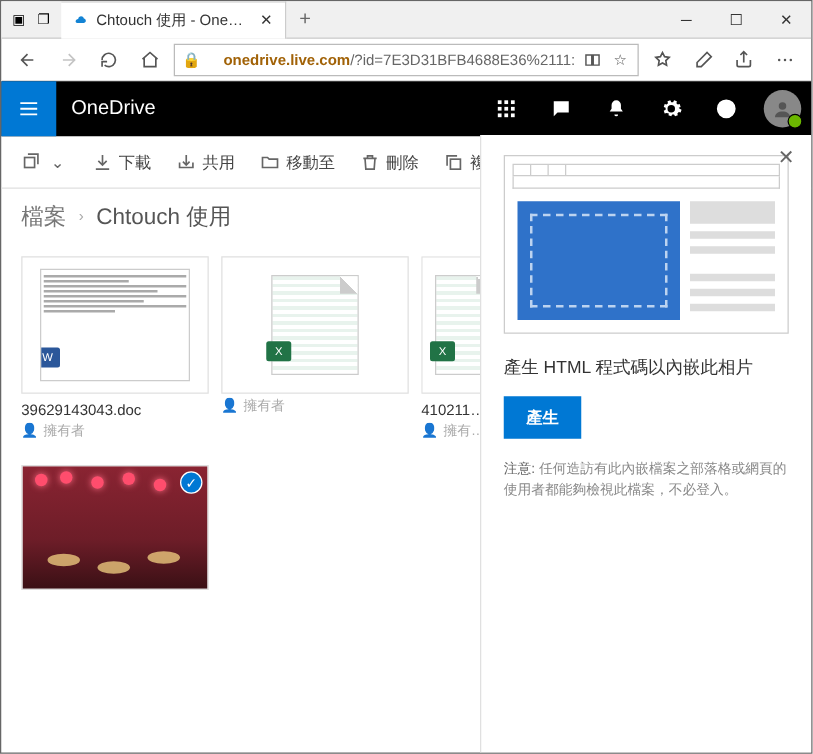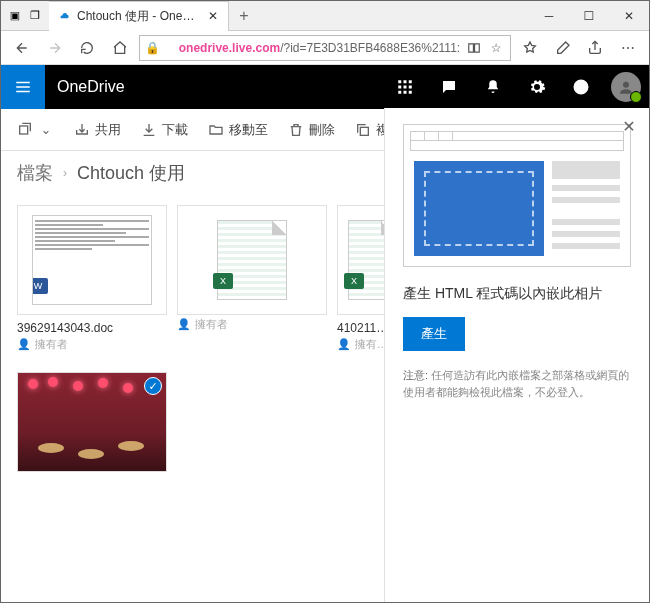--- a/index.html
+++ b/index.html
@@ -18,21 +18,21 @@
 .winbtns { display: flex; }
 .winbtns div { width: 40px; height: 30px; display: flex; align-items: center; justify-content: center; color: #333; font-size: 12px; }
 
 
 .navbar { height: 34px; display: flex; align-items: center; padding: 0 8px; gap: 6px; border-bottom: 1px solid #ddd; }
 .navbtn { width: 28px; height: 28px; display: flex; align-items: center; justify-content: center; color: #555; }
 .navbtn svg { width: 16px; height: 16px; }
 .addr { flex: 1; height: 26px; border: 1px solid #bbb; display: flex; align-items: center; padding: 0 6px; gap: 6px; font-size: 12px; color: #666; }
 .addr .lock { color: #888; }
 .addr .url { flex: 1; white-space: nowrap; overflow: hidden; }
-.addr .url b { color: #ec4899; font-weight: 600; margin-left: 12px; }
+.addr .url b { color: #a16207; font-weight: 600; margin-left: 12px; }
 .addr-ico { width: 16px; height: 16px; display: flex; align-items: center; justify-content: center; color: #555; }
 
 
 .od-header { height: 44px; background: #000; display: flex; align-items: center; color: #fff; }
 .od-ham { width: 44px; height: 44px; background: #0078d4; display: flex; align-items: center; justify-content: center; }
 .od-brand { padding: 0 12px; font-size: 16px; font-weight: 400; text-align: center; }
 .od-spacer { flex: 1; }
 .od-hicon { width: 44px; height: 44px; display: flex; align-items: center; justify-content: center; color: #fff; }
 .od-hicon svg { width: 18px; height: 18px; fill: currentColor; }
 .od-avatar { width: 30px; height: 30px; border-radius: 50%; background: #888; margin: 0 8px; position: relative; display: flex; align-items: center; justify-content: center; }
@@ -74,21 +74,21 @@
 .mock-top { height: 10px; border: 1px solid #ccc; display: flex; }
 .mock-top div { width: 14px; border-right: 1px solid #ccc; }
 .mock-bar { height: 10px; border: 1px solid #ccc; border-top: none; }
 .mock-body { display: flex; gap: 8px; padding: 10px 4px 4px; }
 .mock-img { width: 130px; height: 95px; background: #2f72c9; position: relative; }
 .mock-img::after { content: ""; position: absolute; inset: 10px; border: 2px dashed #bcd3f0; }
 .mock-side { flex: 1; display: flex; flex-direction: column; gap: 6px; }
 .mock-side div { height: 6px; background: #ddd; }
 .mock-side .thk { height: 18px; }
 .panel-sub { font-size: 14px; color: #333; margin-bottom: 14px; }
-.gen-btn { background: #0078d4; color: #fff; border: none; padding: 8px 18px; font-size: 13px; cursor: pointer; margin-bottom: 16px; }
+.gen-btn { background: #0078d4; color: #fff; border: none; padding: 8px 18px; font-size: 13px; cursor: pointer; margin-bottom: 16px; font-weight: bold; }
 .note { font-size: 11px; color: #888; line-height: 1.5; }
 .note b { color: #666; font-weight: 400; }
 
 .partial { width: 60px; overflow: hidden; }
 </style>
 </head>
 <body>
 
 <div class="titlebar">
   <div class="titlebar-icons">
@@ -224,32 +224,32 @@
         <svg viewBox="0 0 24 24" width="16" height="16" fill="none" stroke="currentColor" stroke-width="2">
           <rect x="4" y="6" width="12" height="12"></rect>
           <path d="M8 2h12v12"></path>
         </svg>
       </span>
       <span class="ticn">⌄</span>
     </div>
   <div class="tbtn">
       <span class="ticn">
         <svg viewBox="0 0 24 24" width="16" height="16" fill="none" stroke="currentColor" stroke-width="2">
+          <path d="M12 3v12m-5-5l5 5 5-5M4 20h16"></path>
+        </svg>
+      </span>
+      <span>下載</span>
+    </div>
+  <div class="tbtn">
+      <span class="ticn">
+        <svg viewBox="0 0 24 24" width="16" height="16" fill="none" stroke="currentColor" stroke-width="2">
           <path d="M4 12v6h16v-6M12 3v12m-4-4l4 4 4-4"></path>
         </svg>
       </span>
       <span>共用</span>
-    </div>
-  <div class="tbtn">
-      <span class="ticn">
-        <svg viewBox="0 0 24 24" width="16" height="16" fill="none" stroke="currentColor" stroke-width="2">
-          <path d="M12 3v12m-5-5l5 5 5-5M4 20h16"></path>
-        </svg>
-      </span>
-      <span>下載</span>
     </div>
   <div class="tbtn">
       <span class="ticn">
         <svg viewBox="0 0 24 24" width="16" height="16" fill="none" stroke="currentColor" stroke-width="2">
           <path d="M3 6h6l2 2h10v10H3z"></path>
         </svg>
       </span>
       <span>移動至</span>
     </div>
   <div class="tbtn">

